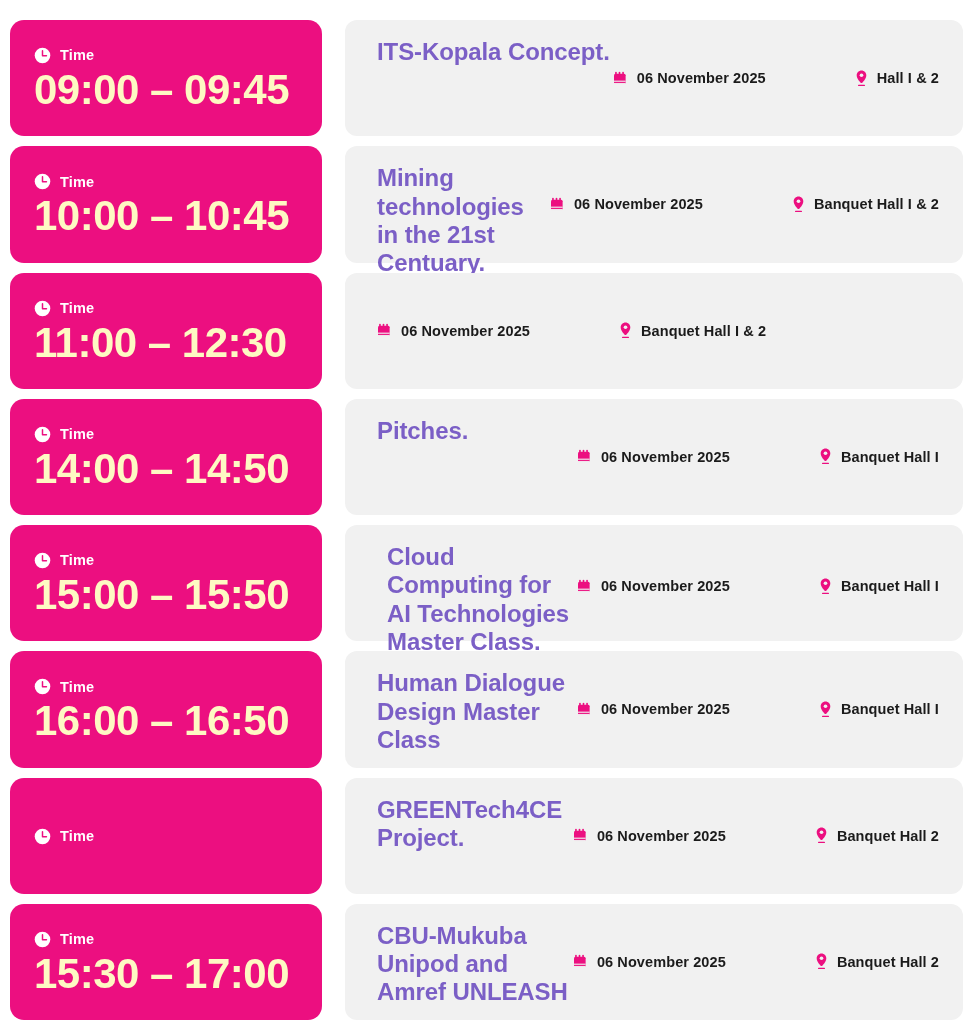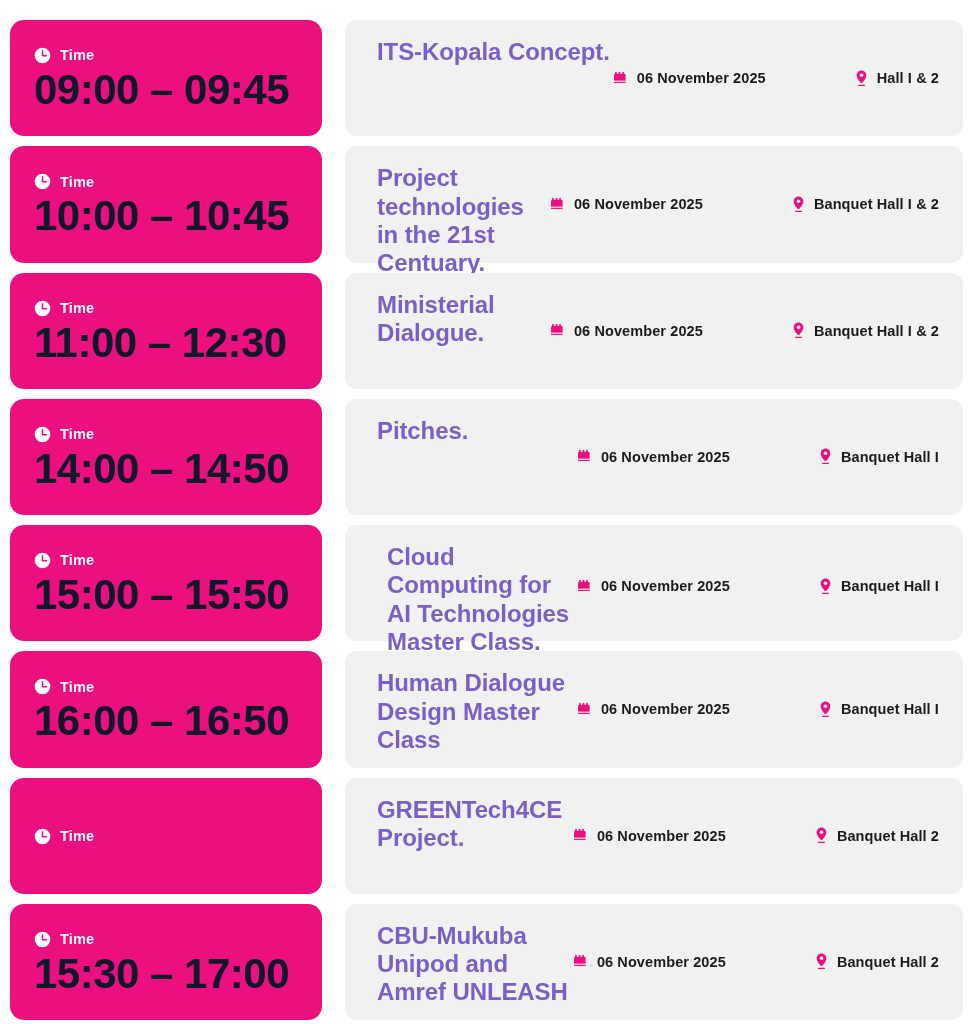--- a/index.html
+++ b/index.html
@@ -62,21 +62,21 @@
     color: #ffffff;
     line-height: 1;
   }
 
   .time-range {
     font-size: 42px;
     font-weight: 700;
     letter-spacing: -0.5px;
     line-height: 1.12;
     white-space: nowrap;
-    color: #0f172a;
+    color: #fef9c3;
   }
 
   
   .session-card {
     flex: 1 1 auto;
     background: #f1f1f1;
     border-radius: 12px;
     padding: 18px 24px 14px 32px;
     display: flex;
     flex-direction: row;
@@ -176,21 +176,21 @@
             <svg class="clock-icon" viewBox="0 0 24 24" aria-hidden="true">
               <circle cx="12" cy="12" r="11" fill="#ffffff"></circle>
               <path d="M12 5.4v7.1h5.6" fill="none" stroke="#ec0f80" stroke-width="2.1" stroke-linecap="round" stroke-linejoin="round"></path>
             </svg>
           </span>
           <span class="time-label">Time</span>
         </div>
         <div class="time-range">10:00 – 10:45</div>
       </div>
       <div class="session-card">
-        <div class="session-title">Project technologies in the 21st Centuary.</div>
+        <div class="session-title">Mining technologies in the 21st Centuary.</div>
         <div class="session-meta">
           <div class="meta-item date">
             <span>
               <svg class="cal-icon" viewBox="0 0 24 24" aria-hidden="true">
                 <rect x="3.4" y="1.2" width="2.6" height="4.4" rx="1.3" fill="#ec0f80"></rect>
                 <rect x="9.1" y="1.2" width="2.6" height="4.4" rx="1.3" fill="#ec0f80"></rect>
                 <rect x="14.8" y="1.2" width="2.6" height="4.4" rx="1.3" fill="#ec0f80"></rect>
                 <rect x="1.6" y="4.2" width="18.6" height="16.4" rx="2.4" fill="#ec0f80"></rect>
                 <rect x="1.6" y="15.4" width="18.6" height="1.9" fill="#f1f1f1" opacity="0.95"></rect>
                 <rect x="1.6" y="19.1" width="18.6" height="1.9" fill="#f1f1f1" opacity="0.95"></rect>
@@ -218,21 +218,20 @@
             <svg class="clock-icon" viewBox="0 0 24 24" aria-hidden="true">
               <circle cx="12" cy="12" r="11" fill="#ffffff"></circle>
               <path d="M12 5.4v7.1h5.6" fill="none" stroke="#ec0f80" stroke-width="2.1" stroke-linecap="round" stroke-linejoin="round"></path>
             </svg>
           </span>
           <span class="time-label">Time</span>
         </div>
         <div class="time-range">11:00 – 12:30</div>
       </div>
       <div class="session-card">
-        <div class="session-title">Ministerial Dialogue.</div>
         <div class="session-meta">
           <div class="meta-item date">
             <span>
               <svg class="cal-icon" viewBox="0 0 24 24" aria-hidden="true">
                 <rect x="3.4" y="1.2" width="2.6" height="4.4" rx="1.3" fill="#ec0f80"></rect>
                 <rect x="9.1" y="1.2" width="2.6" height="4.4" rx="1.3" fill="#ec0f80"></rect>
                 <rect x="14.8" y="1.2" width="2.6" height="4.4" rx="1.3" fill="#ec0f80"></rect>
                 <rect x="1.6" y="4.2" width="18.6" height="16.4" rx="2.4" fill="#ec0f80"></rect>
                 <rect x="1.6" y="15.4" width="18.6" height="1.9" fill="#f1f1f1" opacity="0.95"></rect>
                 <rect x="1.6" y="19.1" width="18.6" height="1.9" fill="#f1f1f1" opacity="0.95"></rect>

